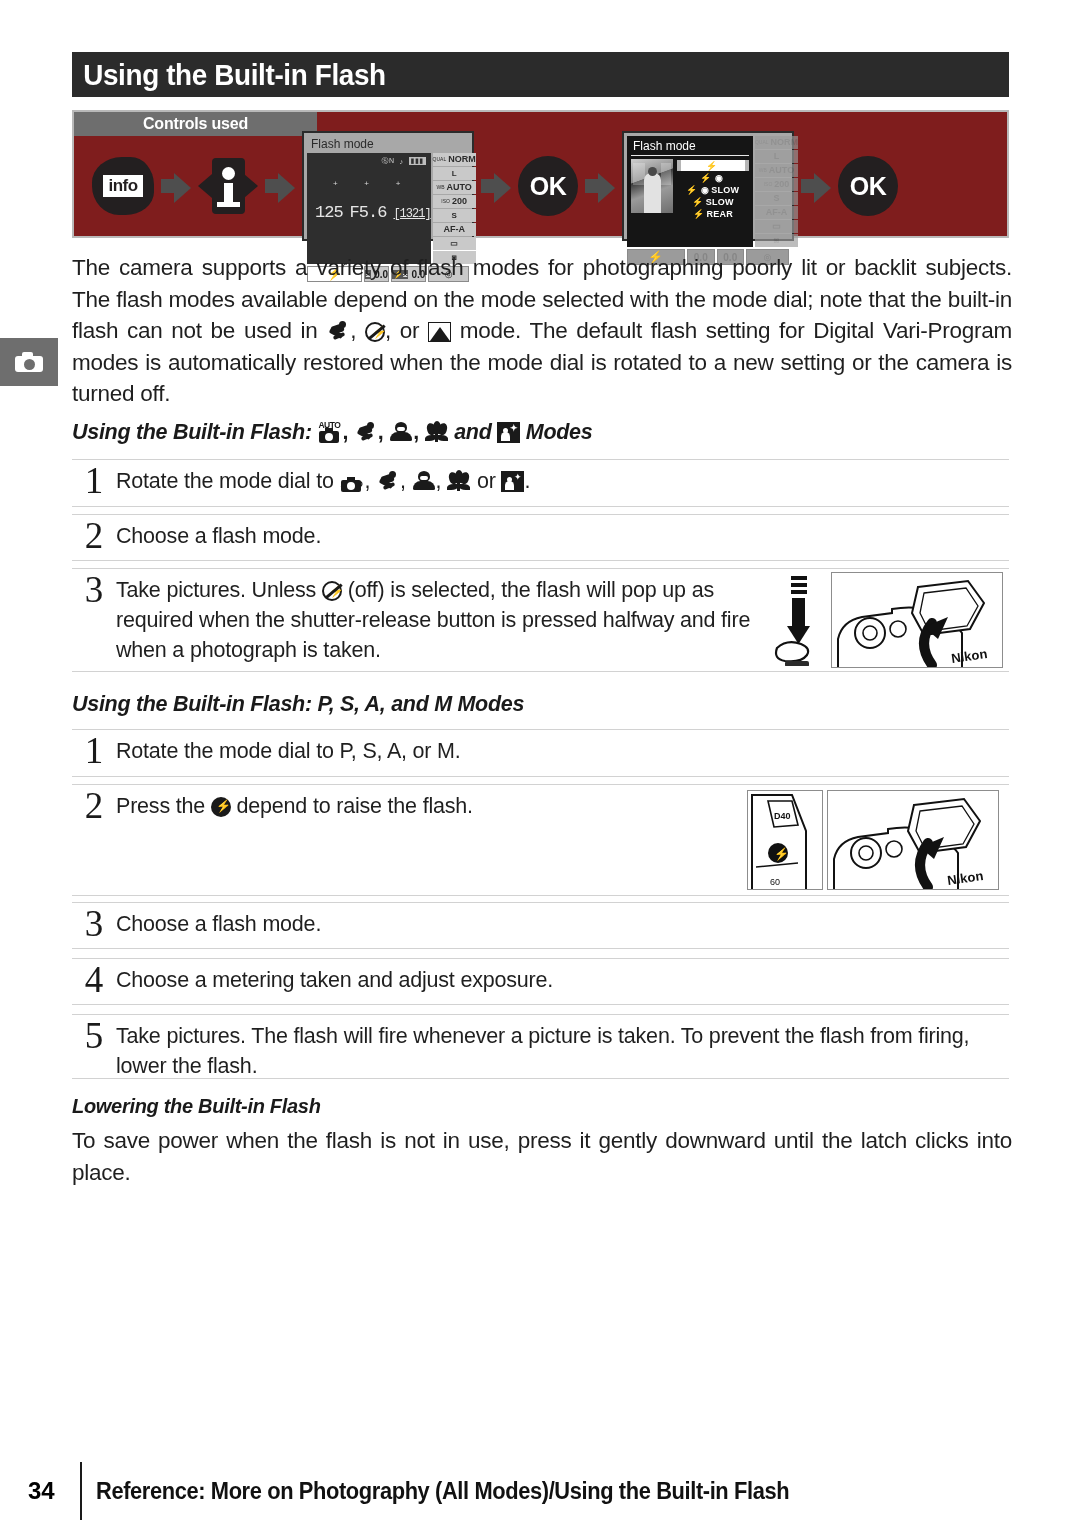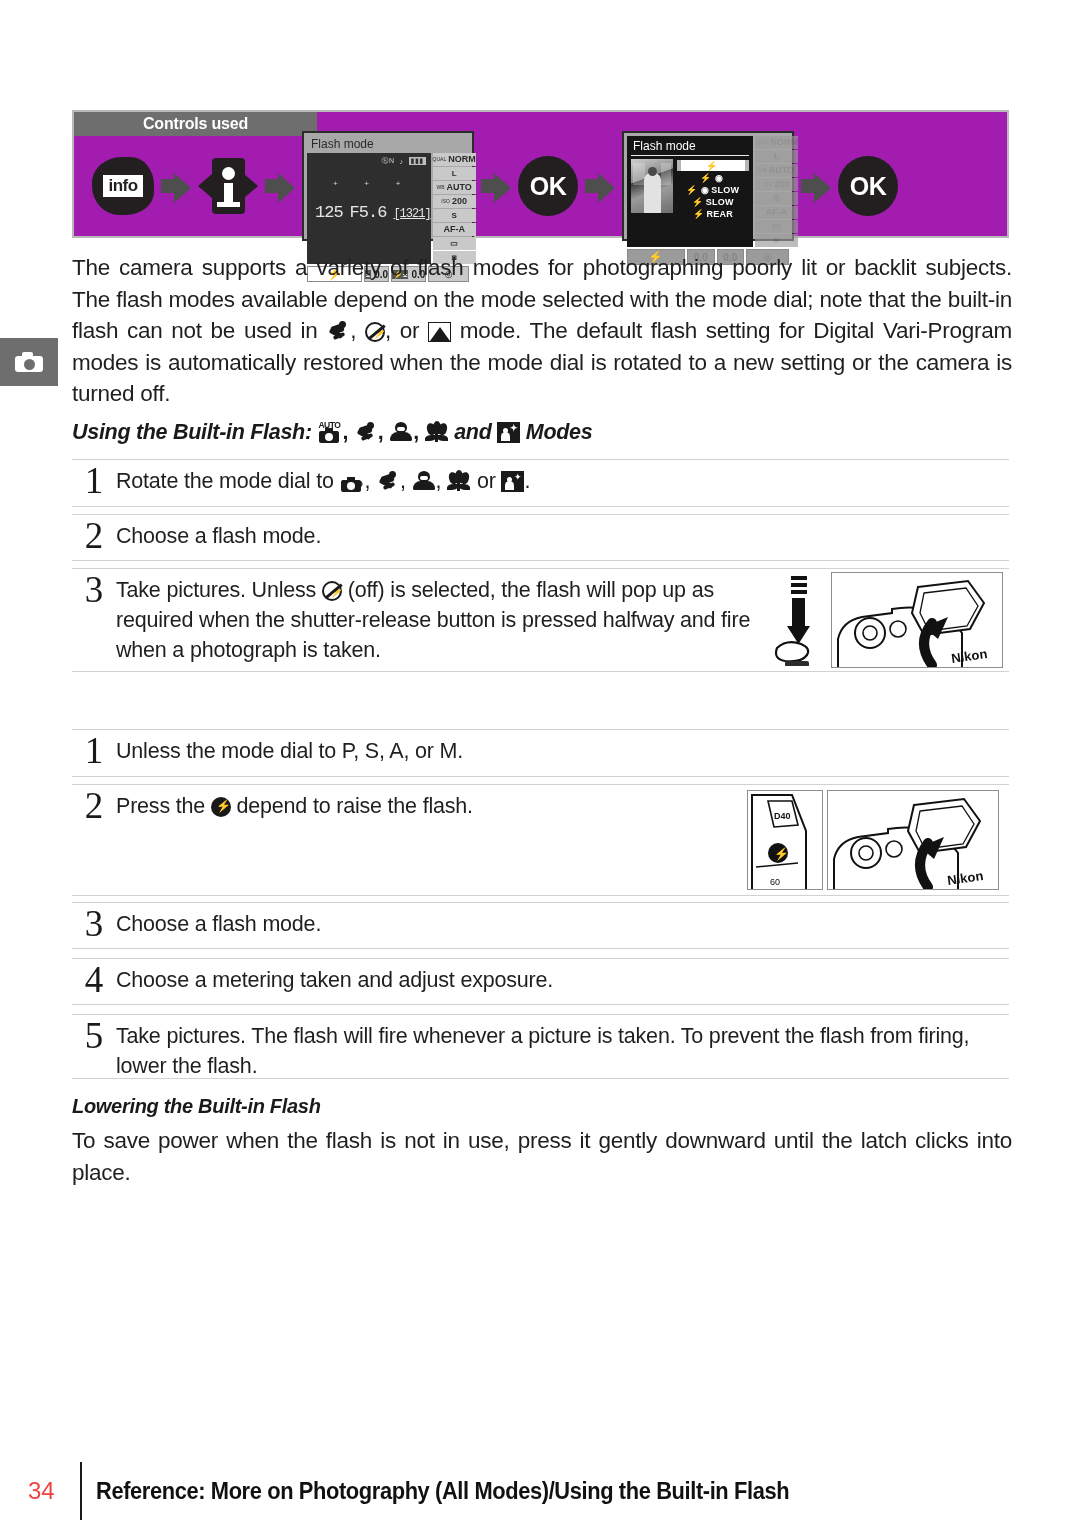--- a/index.html
+++ b/index.html
@@ -48,21 +48,21 @@
     padding-left: 12px;
     transform: scaleX(0.93);
     transform-origin: left center;
     white-space: nowrap;
   }
 
   
   .controls-panel {
     position: absolute; left: 72px; top: 110px;
     width: 937px; height: 128px;
-    background: #a21caf;
+    background: #7f1d1d;
     border: 2px solid #b9b9b9;
   }
   .controls-label {
     position: absolute; left: 0; top: 0;
     width: 243px; height: 24px;
     background: #6e6e6e; color: #fff;
     font-size: 16px; font-weight: bold;
     display: flex; align-items: center; justify-content: center;
     letter-spacing: -0.2px;
   }
@@ -400,21 +400,21 @@
     border: 1.5px solid #8d8d8d; background: #ffffff;
     position: relative; overflow: hidden;
   }
 
   
   .footer {
     position: absolute; left: 28px; top: 1462px;
     width: 980px; display: flex; align-items: center; gap: 14px;
   }
   .footer .pg {
-    font-size: 24px; font-weight: normal; color: #ef4444;
+    font-size: 24px; font-weight: bold; color: #000000;
     width: 40px; text-align: left;
   }
   .footer .rule { width: 2px; height: 58px; background: #1a1a1a; margin-left: -2px; }
   .footer .ftxt {
     font-size: 23px; font-weight: bold; color: #111;
     letter-spacing: -0.4px; white-space: nowrap;
     transform: scaleX(0.95); transform-origin: left center;
   }
 </style>
 </head>
@@ -423,20 +423,23 @@
 <div class="page">
 
   <div class="margin-tab">
     <div class="cam-tab-icon">
       <div class="hump"></div>
         <div class="body"></div>
         <div class="lens"></div>
     </div>
   </div>
 
+  <div class="header">
+    <h1>Using the Built-in Flash</h1>
+  </div>
 
   <div class="controls-panel">
     <div class="controls-label">Controls used</div>
     <div class="controls-row">
 
       <div class="info-blob">
         <div class="blob"></div>
         <div class="tag">info</div>
       </div>
 
@@ -663,24 +666,25 @@
           <path d="M86 14 l50 -6 l16 22 l-14 26 l-46 6 l-12 -22 z" fill="#fff" stroke="#111" stroke-width="2"></path>
           <path d="M92 20 l42 -5 l12 18 l-11 20 l-38 5 l-9 -18 z" fill="none" stroke="#111" stroke-width="1.3"></path>
           <path d="M100 92 q-16 -22 0 -42" fill="none" stroke="#111" stroke-width="10" stroke-linecap="round"></path>
           <polygon points="92,54 116,44 106,66" fill="#111"></polygon>
           <text x="120" y="90" font-family="Liberation Sans" font-size="13" font-weight="bold" fill="#111" transform="rotate(-8 120 90)">Nikon</text>
         </svg>
       </div>
     </div>
   </div>
 
+  <div class="sec-head" id="sec2">Using the Built-in Flash: P, S, A, and M Modes</div>
 
   <div class="step" style="top:729px; height:48px;">
     <div class="num">1</div>
-    <div class="txt">Unless the mode dial to P, S, A, or M.</div>
+    <div class="txt">Rotate the mode dial to P, S, A, or M.</div>
   </div>
 
   <div class="step" style="top:784px; height:112px; align-items:stretch;">
     <div class="num">2</div>
     <div class="txt" style="max-width:640px;">
       <span>Press the </span><span class="g g-flashbtn"><span class="b">⚡</span></span><span> depend to raise the flash.</span>
     </div>
     <div class="illus" style="width:262px; display:flex; align-items:center; gap:4px; padding:5px 6px 5px 0;">
       <div class="illus-box" style="width:76px; height:100px;">
         <svg width="76" height="100" viewBox="0 0 76 100">

